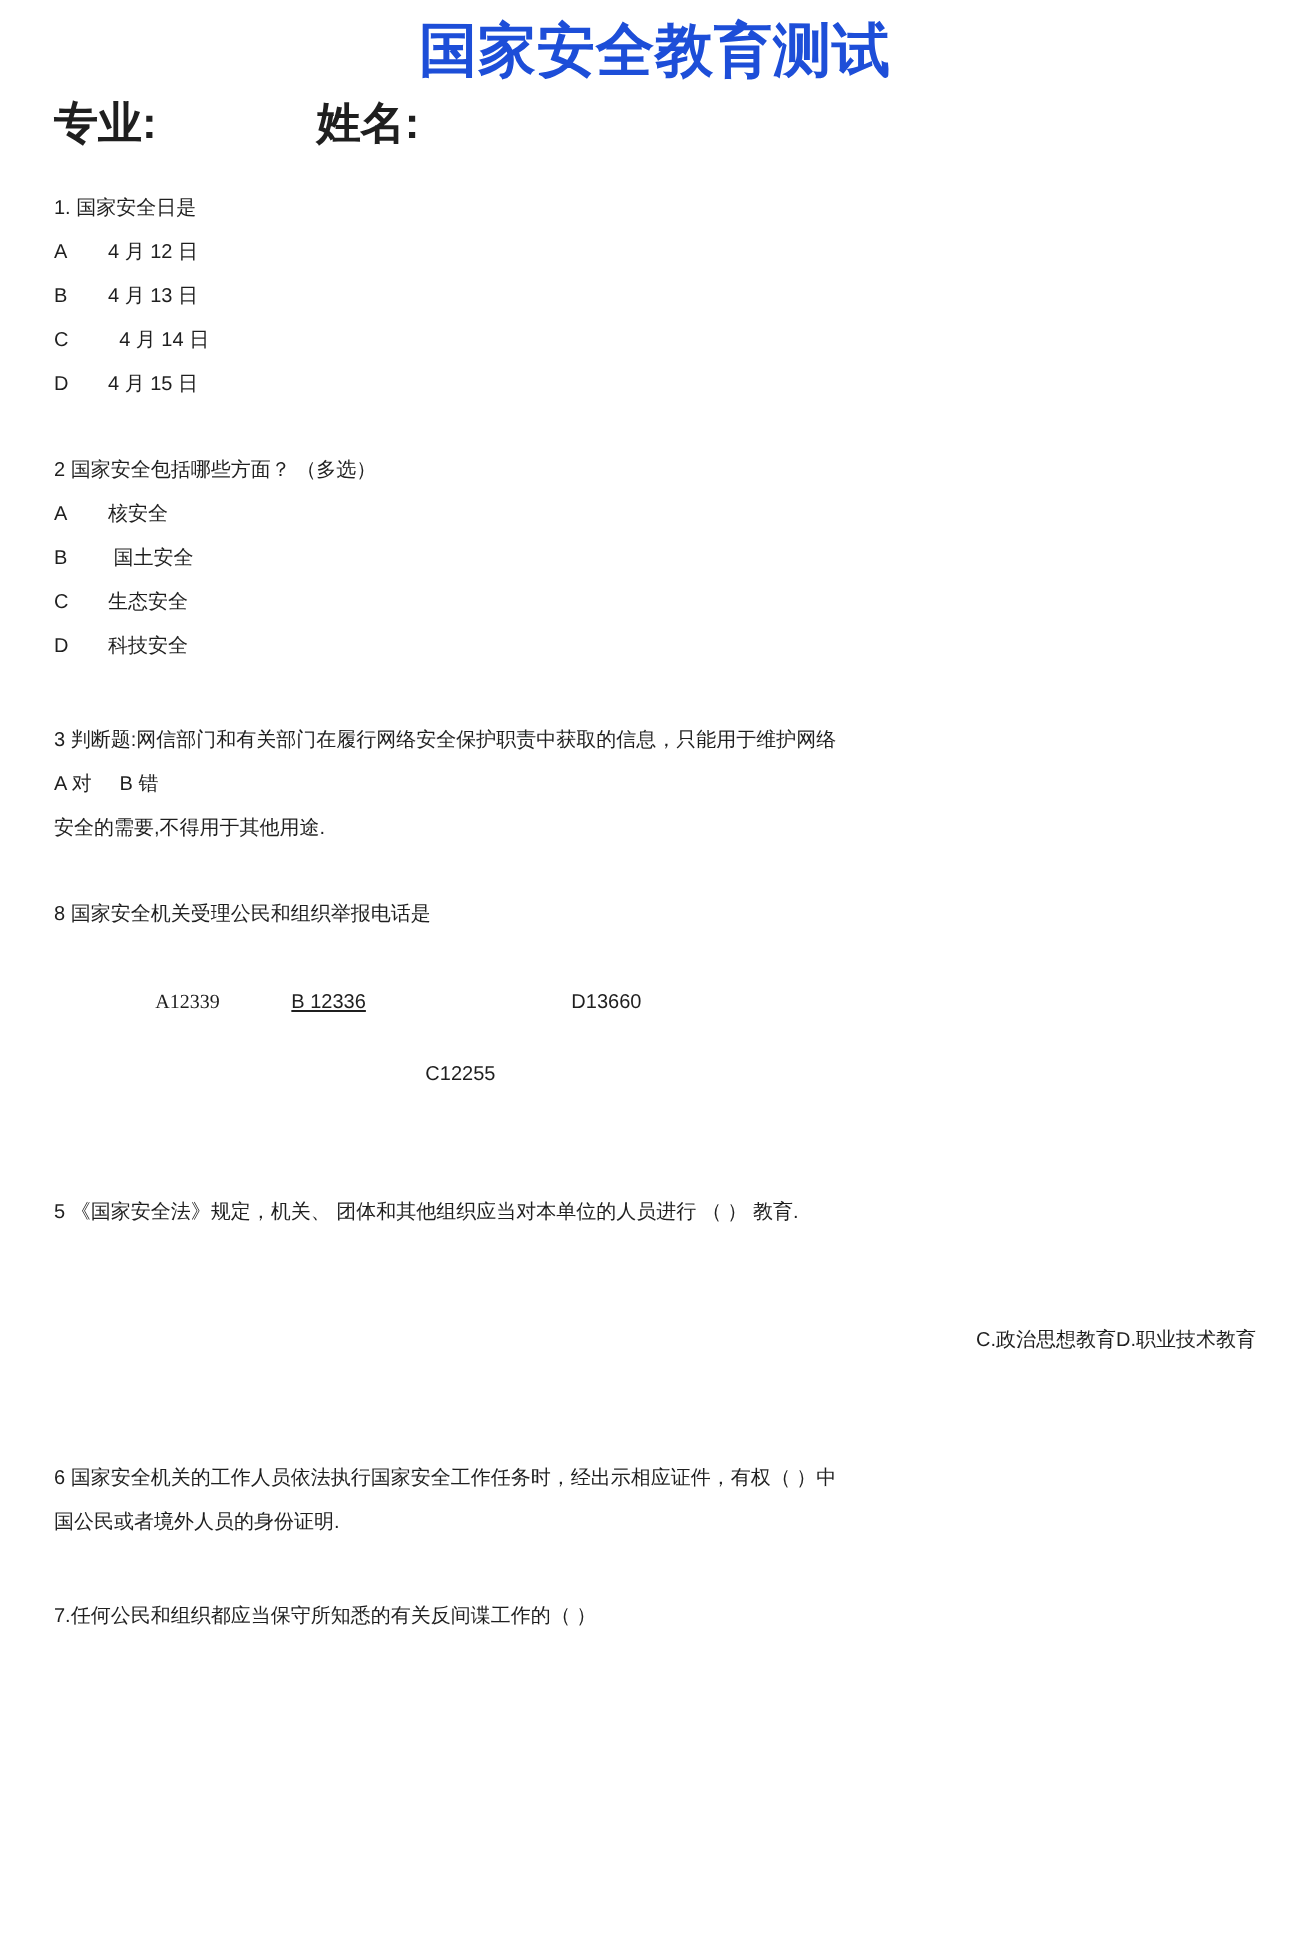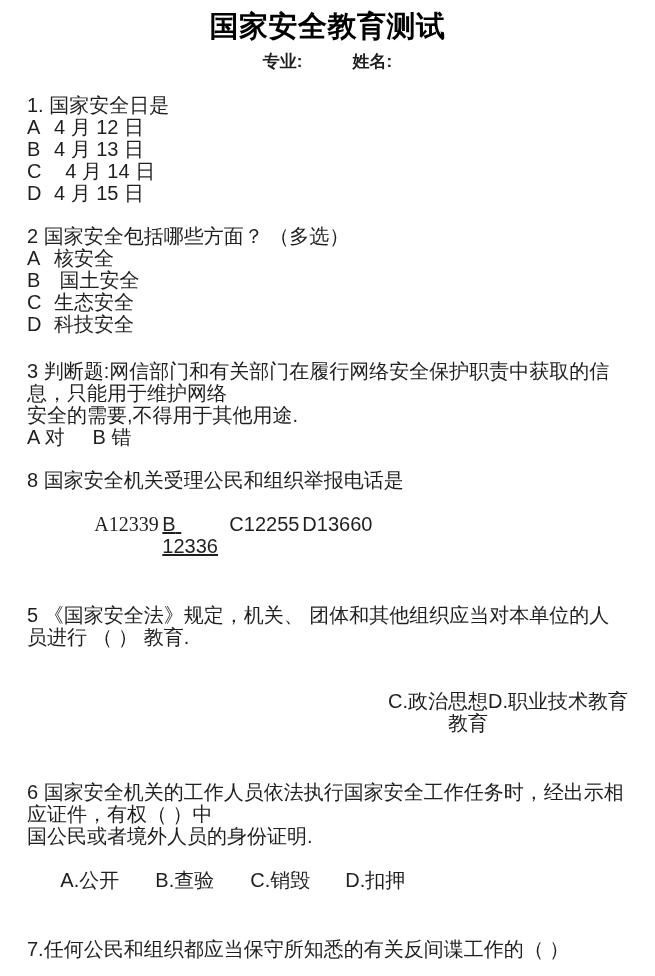--- a/index.html
+++ b/index.html
@@ -3,37 +3,37 @@
 <meta charset="utf-8">
 <style>
   html,body{margin:0;padding:0;}
   body{
     width:655px;height:976px;background:#ffffff;color:#1f1f1f;
     font-family:"Liberation Sans","DejaVu Sans",sans-serif;
     overflow:hidden;
   }
   .doc{padding:8px 27px 0 27px;}
   .title{
-    text-align:center;font-size:29px;font-weight:bold;color:#000000;
+    text-align:center;font-size:29px;font-weight:bold;color:#1d4ed8;
     line-height:36px;letter-spacing:0.5px;
   }
   .subheader{
-    display:flex;justify-content:center;gap:50px;
-    font-size:17px;font-weight:bold;margin-top:6px;line-height:23px;
+    display:flex;gap:80px;
+    font-size:22px;font-weight:bold;margin-top:6px;line-height:23px;
   }
-  .line{font-size:20px;line-height:22px;white-space:pre-wrap;}
+  .line{font-size:10px;line-height:22px;white-space:pre-wrap;}
   .q{margin-top:21px;}
   .q.g25{margin-top:25px;}
   .opt{display:flex;}
   .opt .k{flex:0 0 27px;}
   .row span{display:inline-block;vertical-align:top;white-space:pre-wrap;}
   .q4row{padding-left:34px;}
   .q4row .c1{width:68px;font-family:Liberation Serif, serif;}
   .q4row .c2{width:67px;text-decoration:underline;}
-  .q4row .c3{width:73px;}
+  .q4row .c3{width:73px;margin-top:36px;}
   .w95{width:95px;}
   .w118{width:118px;}
   .gaprow{margin-top:20px;text-align:right;}
 </style>
 </head>
 <body>
 
 <div class="doc">
 
   <div class="title">国家安全教育测试</div>
@@ -70,44 +70,41 @@
     <div class="line opt">
       <span class="k">C</span><span>生态安全</span>
     </div>
     <div class="line opt">
       <span class="k">D</span><span>科技安全</span>
     </div>
   </div>
 
   <div class="q g25">
     <div class="line">3 判断题:网信部门和有关部门在履行网络安全保护职责中获取的信息，只能用于维护网络</div>
+    <div class="line">A 对     B 错</div>
     <div class="line">安全的需要,不得用于其他用途.</div>
-    <div class="line">A 对     B 错</div>
   </div>
 
   <div class="q">
     <div class="line">8 国家安全机关受理公民和组织举报电话是</div>
     <div class="line row q4row">
       <span class="c1">A12339</span><span class="c2">B 12336</span><span class="c3">C12255</span><span>D13660</span>
     </div>
   </div>
 
   <div class="q g25">
     <div class="line">5 《国家安全法》规定，机关、 团体和其他组织应当对本单位的人员进行 （ ） 教育.</div>
     <div class="line row gaprow">
       <span class="w118">C.政治思想教育</span><span>D.职业技术教育</span>
     </div>
   </div>
 
   <div class="q g25">
     <div class="line">6 国家安全机关的工作人员依法执行国家安全工作任务时，经出示相应证件，有权（ ）中</div>
     <div class="line">国公民或者境外人员的身份证明.</div>
-    <div class="line row">
-      <span class="w95">A.公开</span><span class="w95">B.查验</span><span class="w95">C.销毁</span><span>D.扣押</span>
-    </div>
   </div>
 
   <div class="q g25">
     <div class="line">7.任何公民和组织都应当保守所知悉的有关反间谍工作的（ ）</div>
     <div class="line row">
       
     </div>
 
   </div>
 

